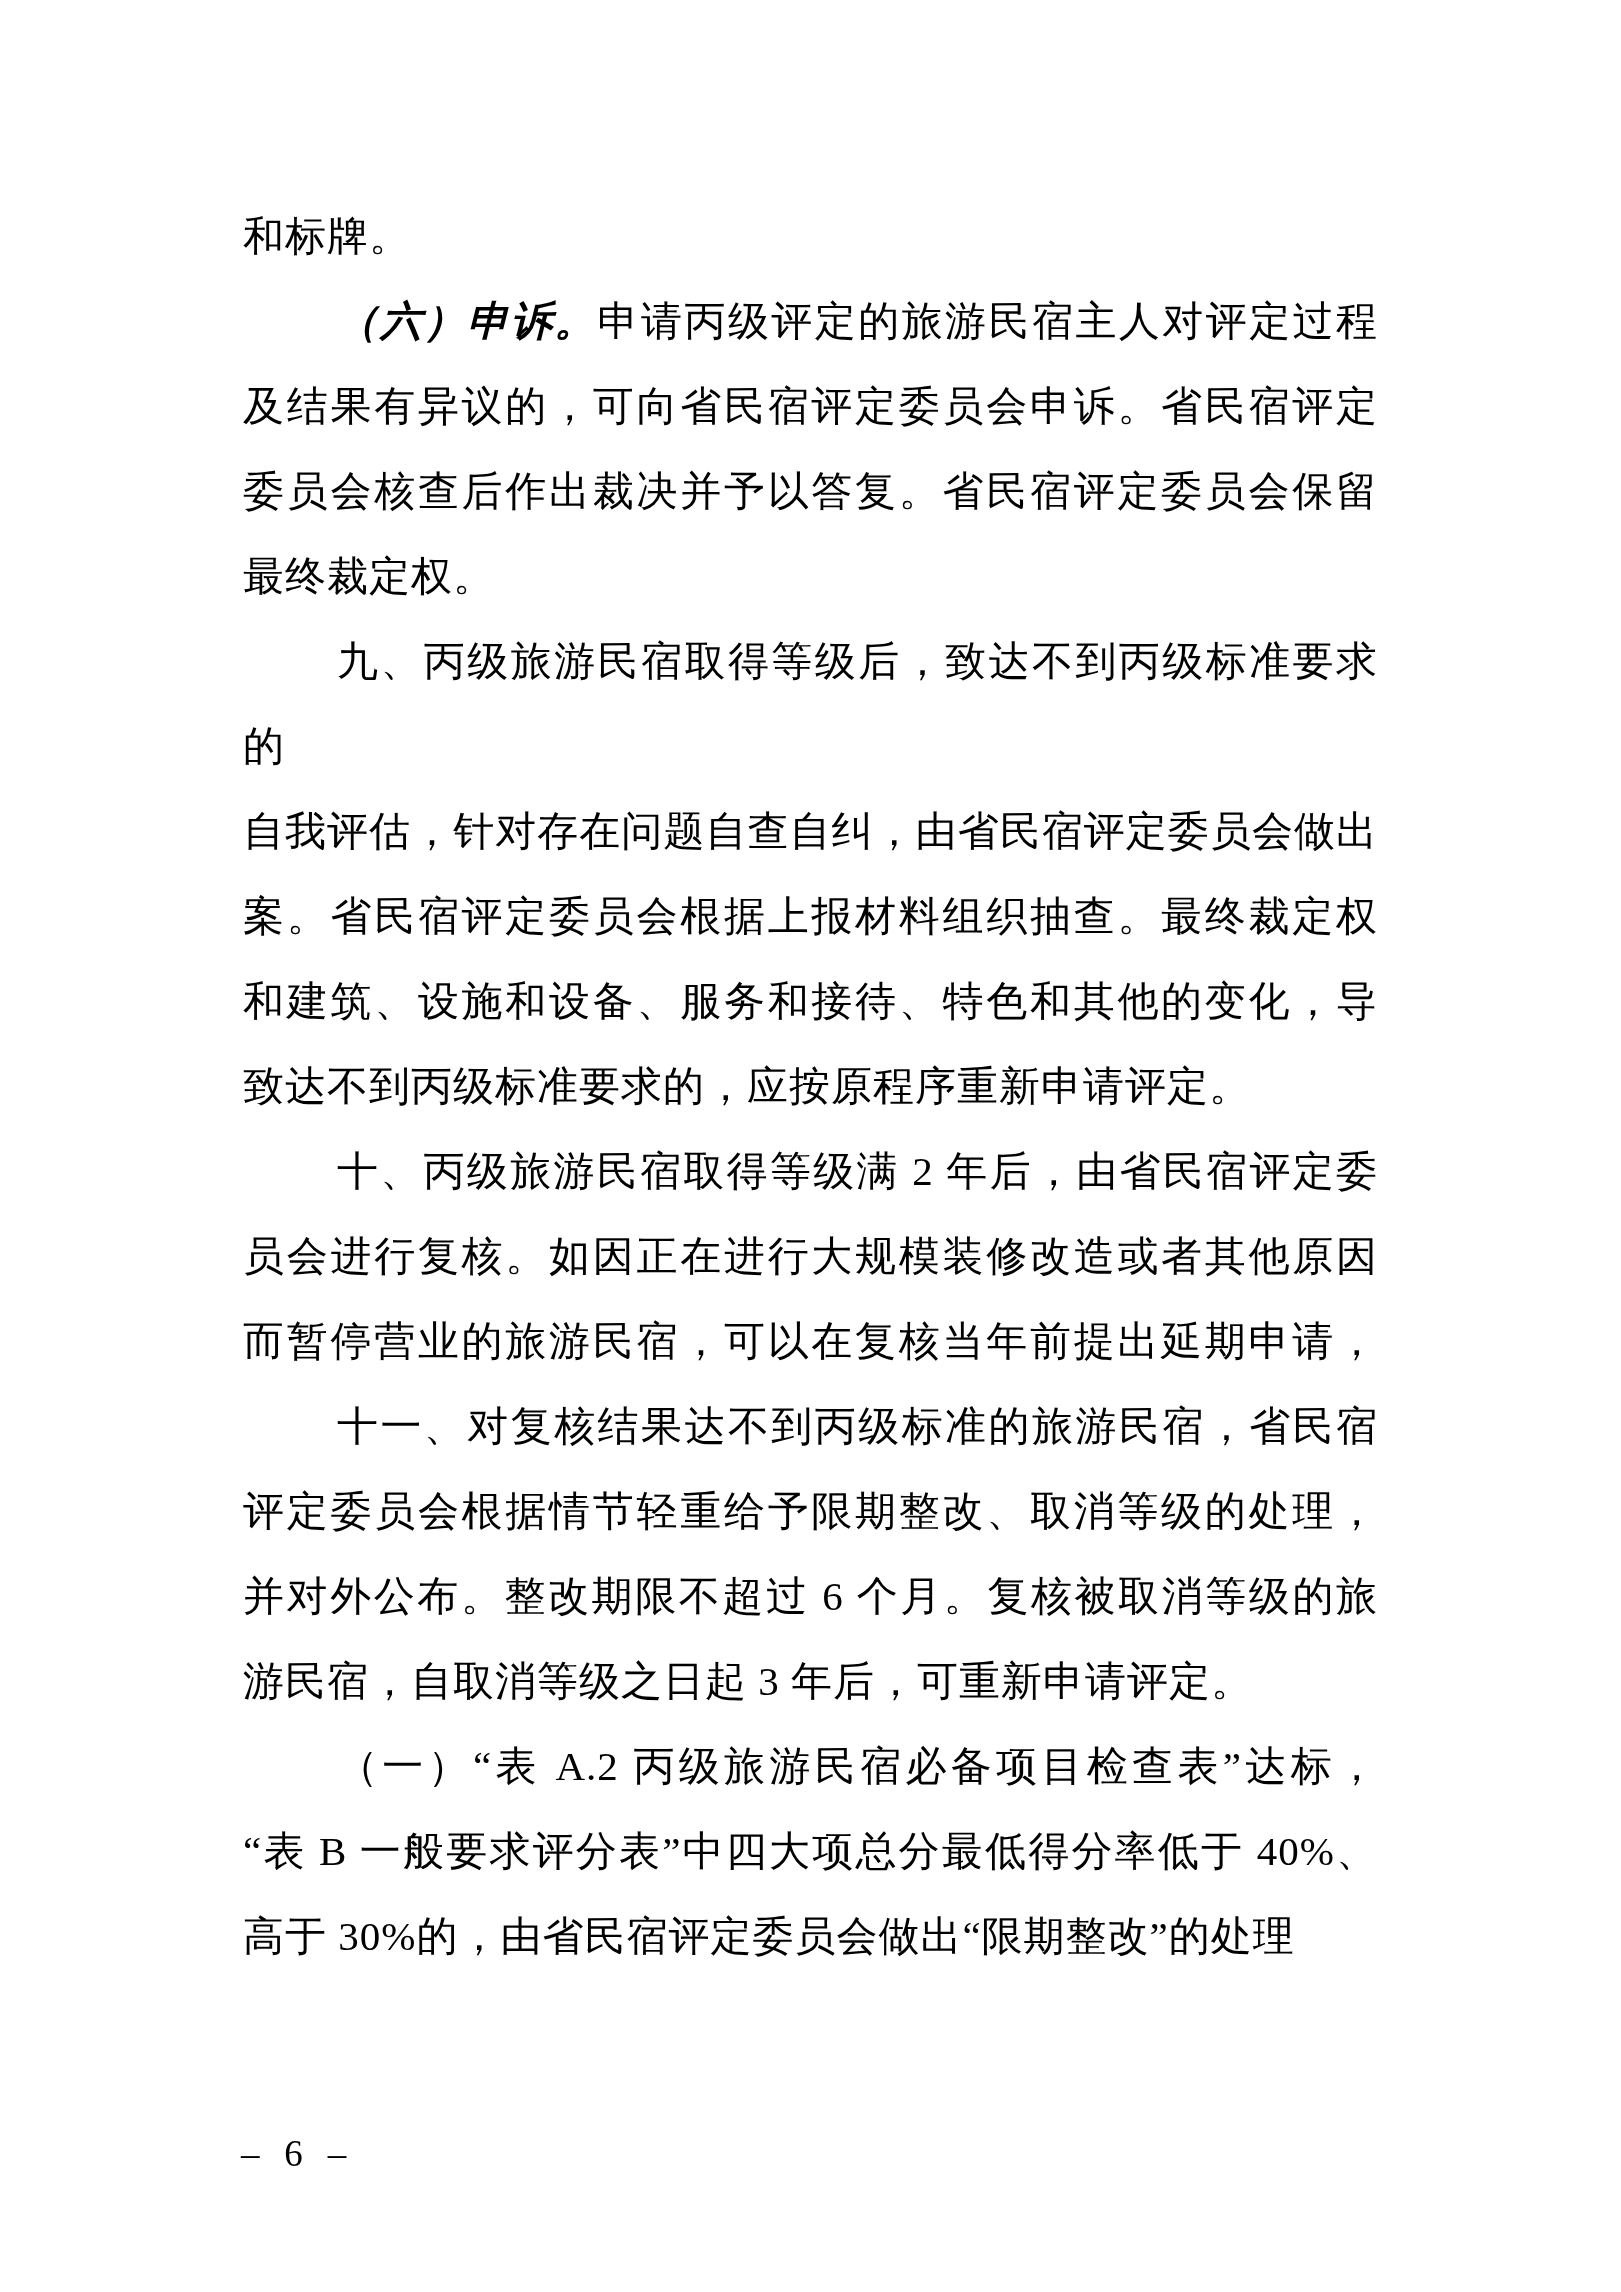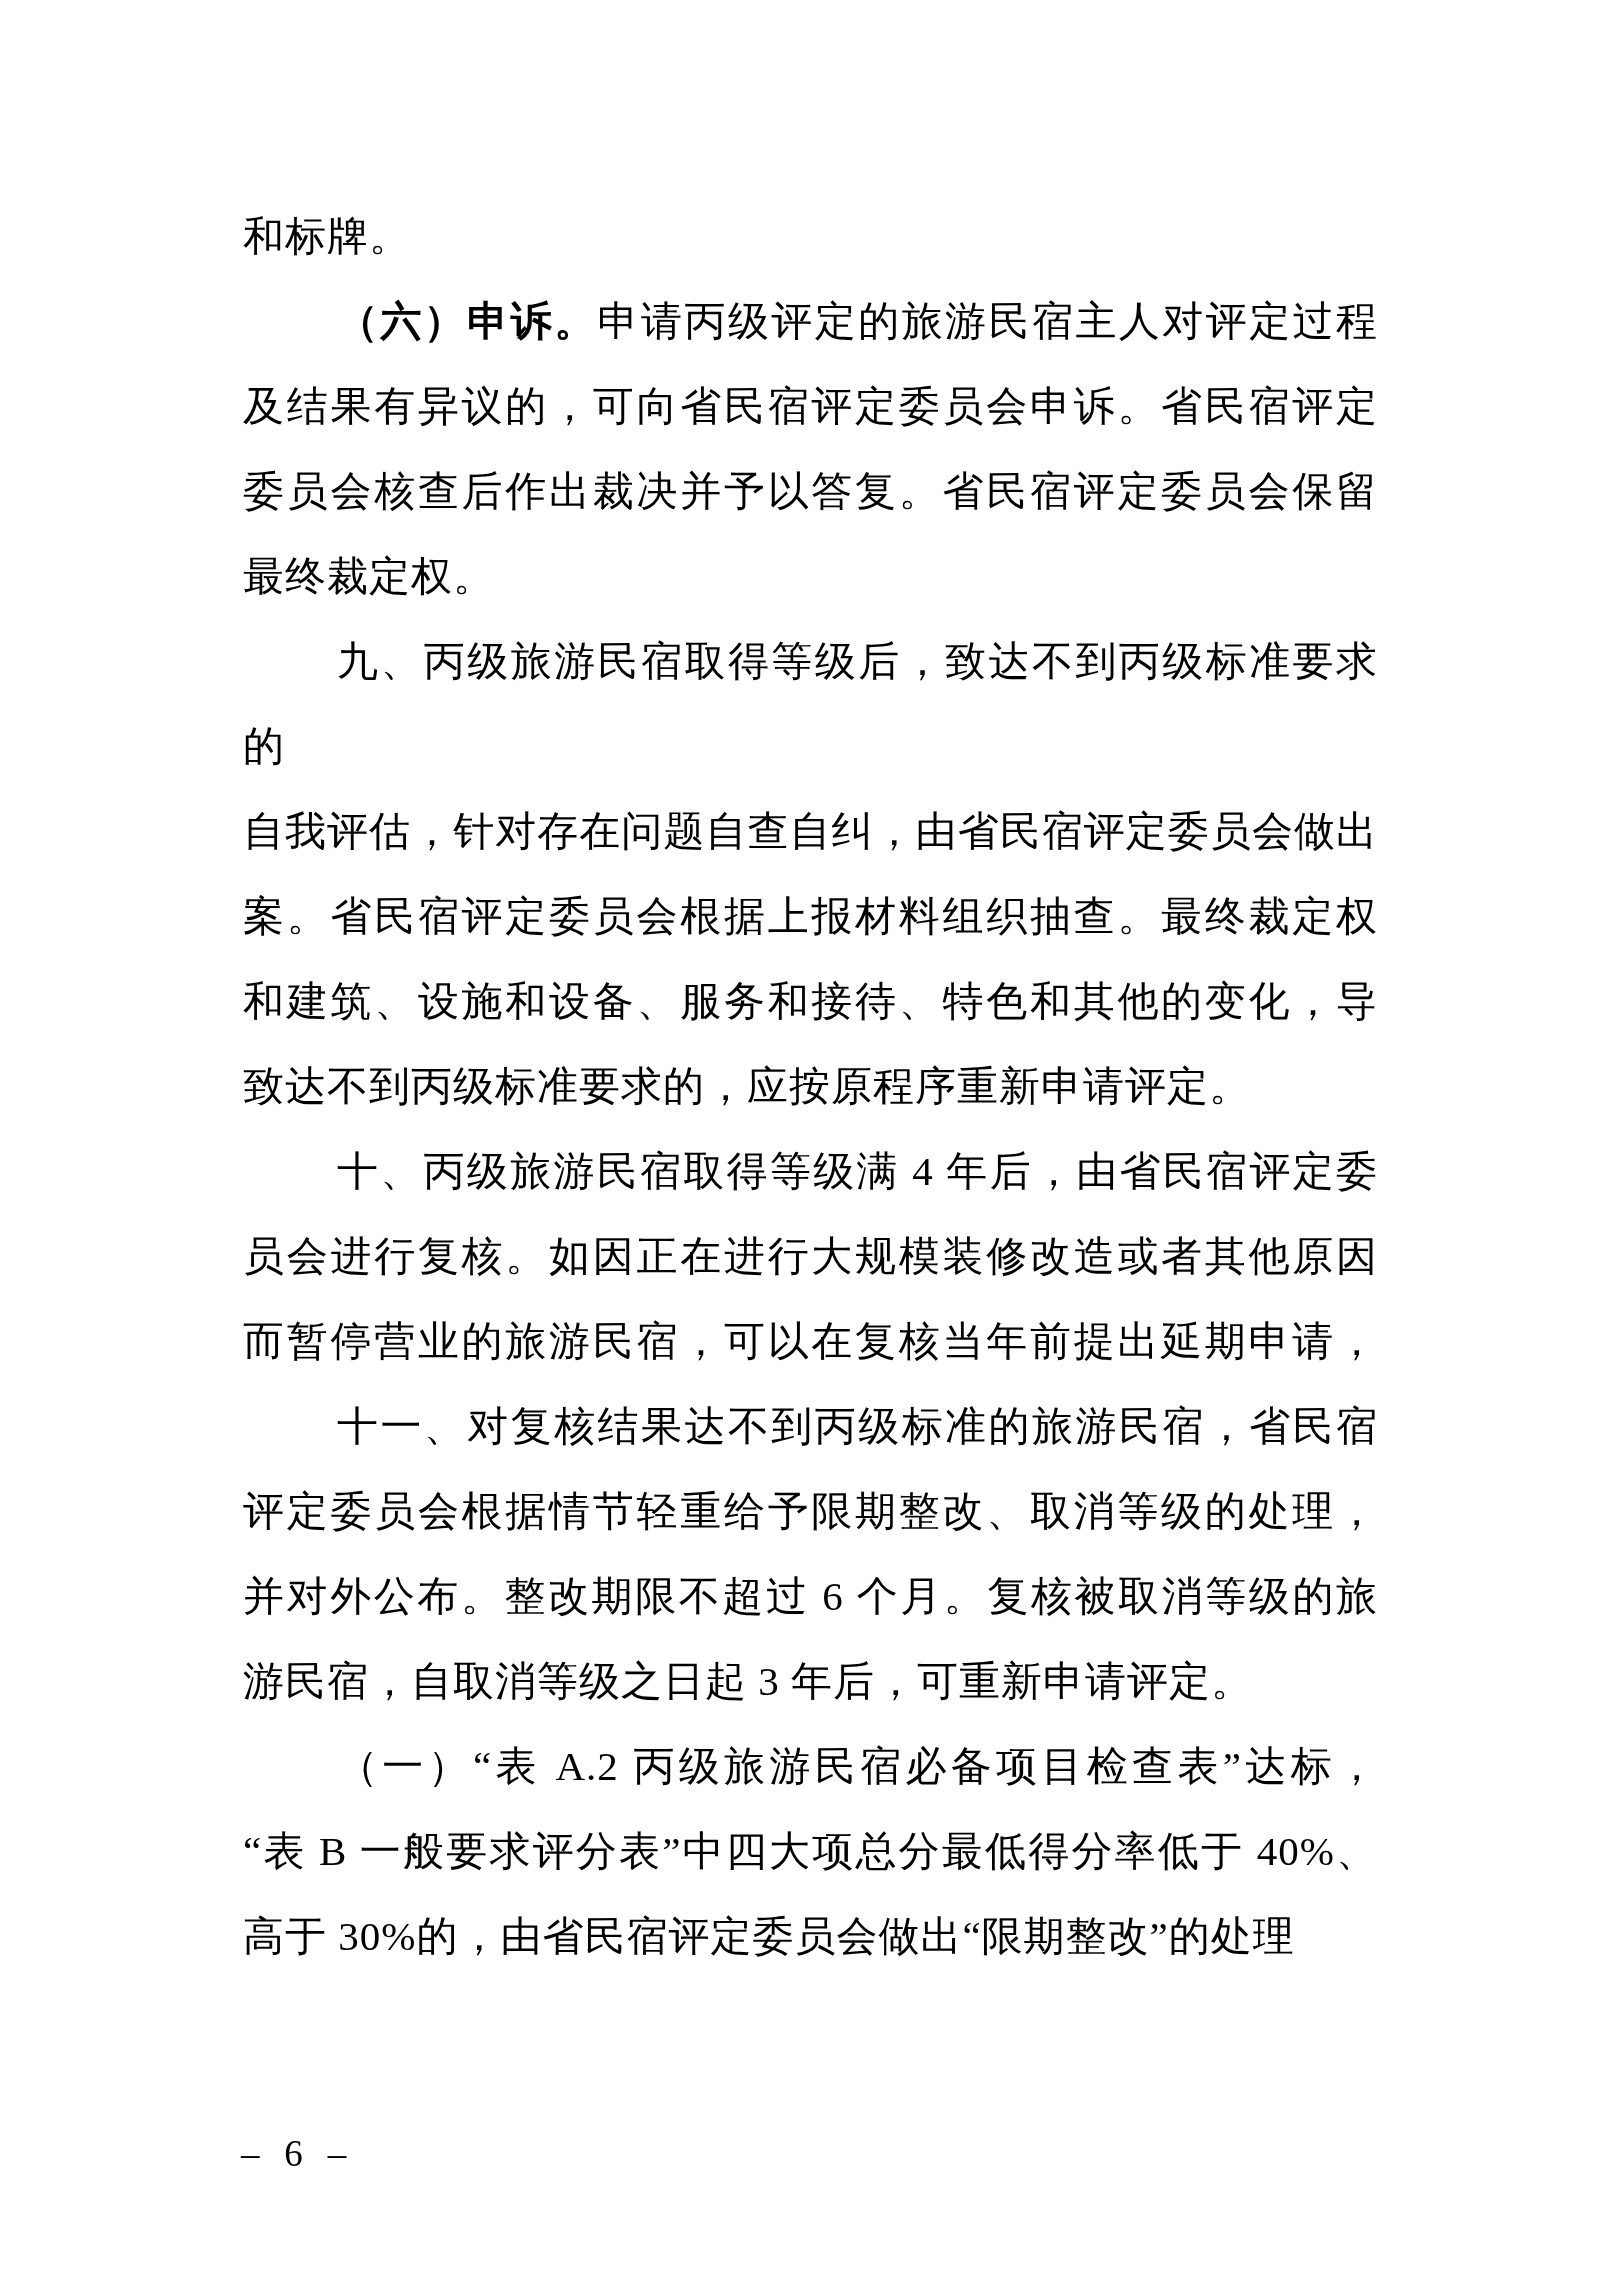--- a/index.html
+++ b/index.html
@@ -33,20 +33,21 @@
     overflow: visible;
   }
   .line.indent {
     text-indent: 94px;
   }
   .line.last {
     text-align-last: left;
   }
   .bold {
     font-weight: bold;
+    font-style: italic;
   }
   .page-footer {
     position: absolute;
     left: 241px;
     top: 2125px;
     font-size: 37px;
     line-height: 57px;
     letter-spacing: 7.8px;
     color: #000000;
     font-family: "Liberation Serif", serif;
@@ -72,21 +73,21 @@
     <div class="line indent">九、丙级旅游民宿取得等级后，致达不到丙级标准要求的</div>
 
     <div class="line">自我评估，针对存在问题自查自纠，由省民宿评定委员会做出</div>
 
     <div class="line">案。省民宿评定委员会根据上报材料组织抽查。最终裁定权</div>
 
     <div class="line">和建筑、设施和设备、服务和接待、特色和其他的变化，导</div>
 
     <div class="line last">致达不到丙级标准要求的，应按原程序重新申请评定。</div>
 
-    <div class="line indent">十、丙级旅游民宿取得等级满 4 年后，由省民宿评定委</div>
+    <div class="line indent">十、丙级旅游民宿取得等级满 2 年后，由省民宿评定委</div>
 
     <div class="line">员会进行复核。如因正在进行大规模装修改造或者其他原因</div>
 
     <div class="line">而暂停营业的旅游民宿，可以在复核当年前提出延期申请，</div>
 
 
     <div class="line indent">十一、对复核结果达不到丙级标准的旅游民宿，省民宿</div>
 
     <div class="line">评定委员会根据情节轻重给予限期整改、取消等级的处理，</div>
 

